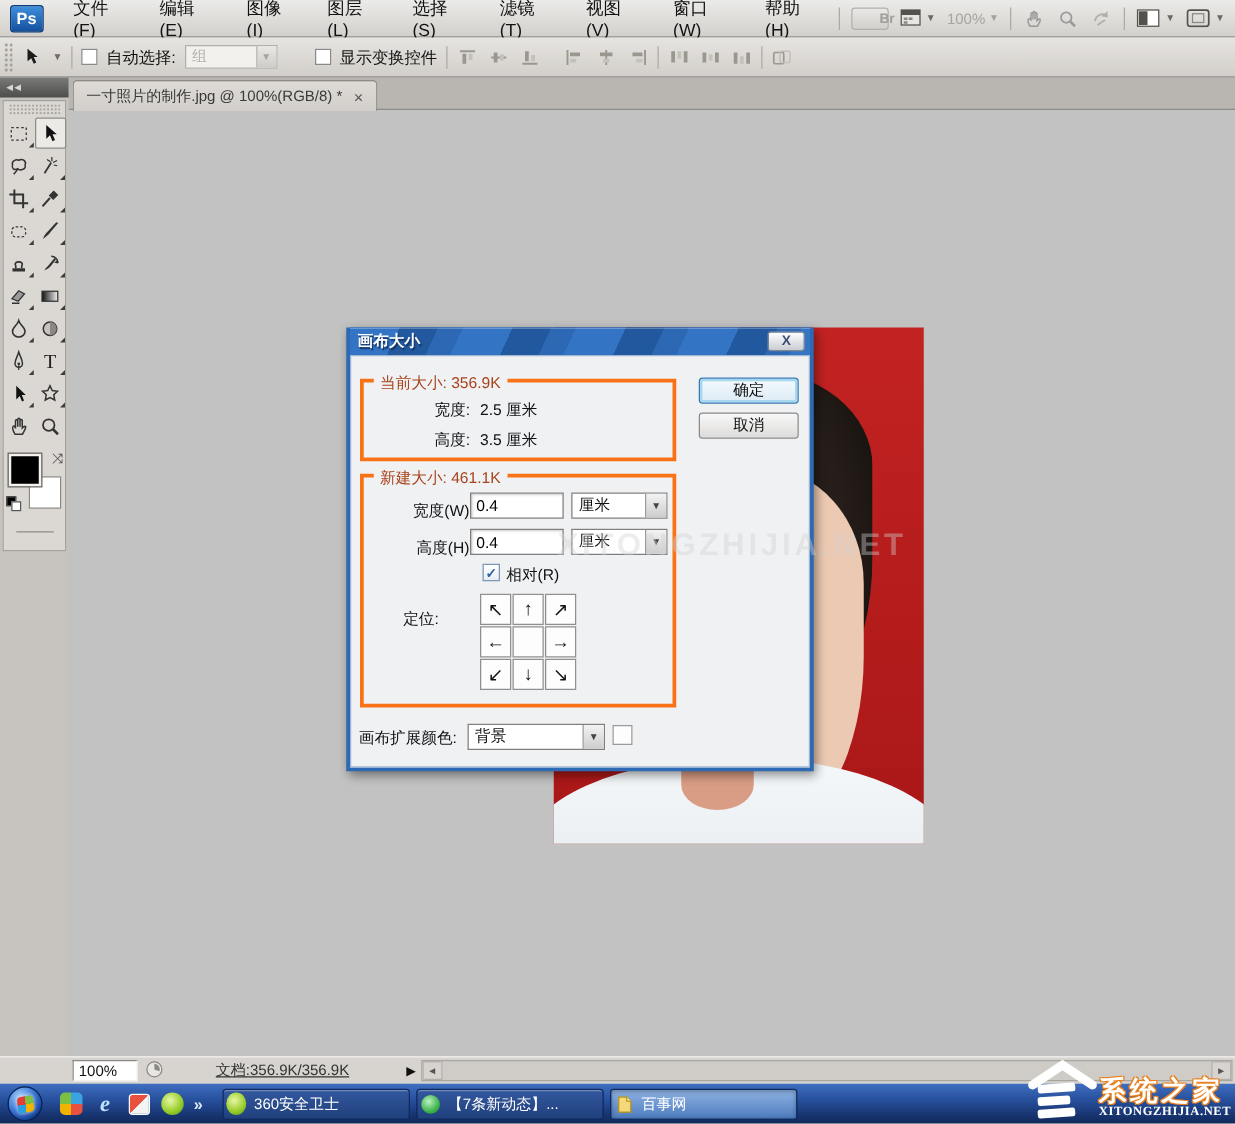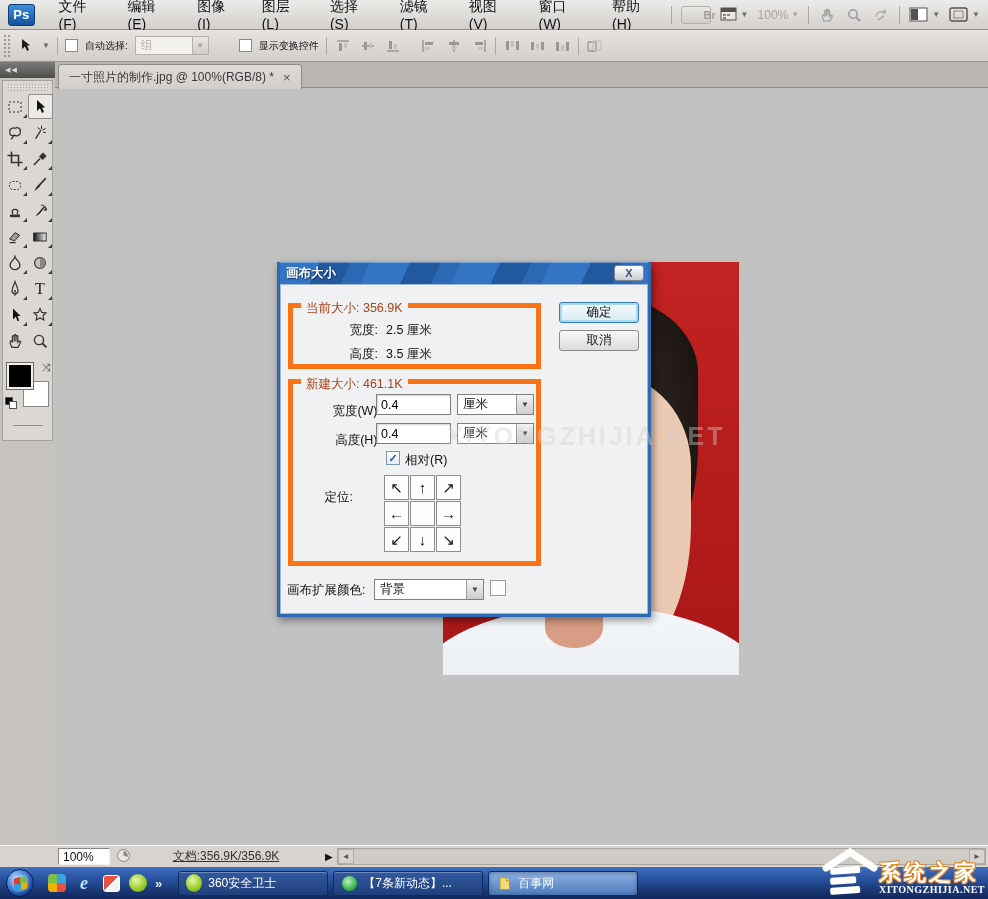--- a/index.html
+++ b/index.html
@@ -25,21 +25,21 @@
   .dd.dis { color:#a7a4a0; }
   .zoom-ind { color:#a7a4a0; font-size:12px; }
 
   
   .optionsbar { position:absolute; left:0; top:30px; width:988px; height:32px;
     background:linear-gradient(#e6e4e1,#d2cfca); border-bottom:1px solid #97948f;
     display:flex; align-items:center; gap:7px; padding-left:3px; z-index:5; }
   .grip { width:7px; height:24px; background-image:radial-gradient(#9a978f 1px, transparent 1.2px);
     background-size:4px 4px; }
   .cbx { width:13px; height:13px; border:1px solid #8a8a8a; background:#fff; display:inline-block; }
-  .ob-label { font-size:10px; }
+  .ob-label { font-size:13px; }
   .ob-select { width:74px; height:19px; border:1px solid #b3b0ab; background:#f2f1ee;
     display:flex; align-items:center; }
   .ob-select .val { flex:1; padding-left:5px; color:#b5b2ae; font-size:12px; }
   .ob-select .arr { width:16px; height:100%; background:linear-gradient(#e8e8e6,#cfccc8);
     border-left:1px solid #b3b0ab; display:flex; align-items:center; justify-content:center; }
   .icon16 { width:18px; height:16px; display:flex; align-items:center; justify-content:center; }
 
   
   .tabrow { position:absolute; left:55px; top:62px; width:933px; height:26px;
     background:#b9b6b2; border-bottom:1px solid #8e8b86; z-index:4; }
@@ -90,21 +90,21 @@
     background:#2e6ab3; box-shadow:2px 3px 8px rgba(0,0,0,.45); padding:0 3px 3px; }
   .dlg-title { height:22px; display:flex; align-items:center; padding:0 4px 0 6px;
     background:repeating-linear-gradient(115deg,#3474c4 0 36px,#22589e 36px 64px,#2c68b4 64px 82px);
     box-shadow:inset 0 1px 0 rgba(255,255,255,.35); }
   .dlg-title-text { color:#fff; font-weight:bold; font-size:12.5px; text-shadow:1px 1px 1px #10305e; flex:1; }
   .dlg-close { width:30px; height:16px; border-radius:3px; border:1px solid #7d8694;
     background:linear-gradient(#fefefe,#c9cdd3); color:#3c4f72; font-size:11px; font-weight:bold;
     display:flex; align-items:center; justify-content:center; }
   .dlg-body { position:relative; width:368px; height:330px; background:#f0f1f3;
     border:1px solid #9fb6d4; font-size:12.5px; }
-  .grp { position:absolute; border:5px solid #f97316; }
+  .grp { position:absolute; border:3px solid #f97316; }
   .grp-legend { position:absolute; top:-8px; left:8px; background:#f0f1f3; padding:0 5px;
     color:#a8431b; white-space:nowrap; }
   .g1 { left:7px; top:18px; width:253px; height:66px; }
   .g2 { left:7px; top:94px; width:253px; height:187px; }
   .row-label { position:absolute; text-align:right; }
   .row-val { position:absolute; }
   .btn { position:absolute; left:278px; width:80px; height:21px; border-radius:3px; font-size:12.5px;
     display:flex; align-items:center; justify-content:center; }
   .btn-ok { top:17px; border:1px solid #3779b5; box-shadow:0 0 0 2px #a6d9f0 inset;
     background:linear-gradient(#f4fafd,#dcebf5); }
@@ -159,21 +159,21 @@
   .ic-ie { color:#bfe2ff; font-size:18px; font-weight:bold; font-style:italic;
     font-family:"Liberation Serif",serif; }
   .ic-app { width:17px; height:17px; border-radius:3px; border:1px solid #fff;
     background:linear-gradient(135deg,#e8513d 0 50%, #f4f4f4 50%); }
   .ic-360 { width:18px; height:18px; border-radius:50%;
     background:radial-gradient(circle at 40% 35%, #e7f7a8, #9ccf2e 55%, #5a9a12); }
   .ql-more { color:#dce8f8; font-weight:bold; font-size:13px; }
   .tasks { display:flex; gap:5px; margin-left:16px; }
   .tbtn { width:150px; height:25px; border-radius:3px; border:1px solid #0e2a5e;
     background:linear-gradient(#33589f,#20407c); box-shadow:inset 0 1px 0 rgba(255,255,255,.3);
-    color:#fff; font-size:12px; display:flex; align-items:center; gap:6px; padding:0 7px;
+    color:#fff; font-size:12px; display:flex; align-items:center; gap:6px; padding:0 2px;
     white-space:nowrap; overflow:hidden; }
   .tbtn.active { background:linear-gradient(#8fb3e4,#4d7bbd); box-shadow:inset 0 1px 4px rgba(0,0,0,.35); }
   .t-ic { width:16px; height:16px; flex:none; display:flex; align-items:center; justify-content:center; }
   .ic-green { width:15px; height:15px; border-radius:50%;
     background:radial-gradient(circle at 40% 35%, #bdf0c4, #3db54a 60%, #1f8a2e); }
 
   
   .wm { position:absolute; right:3px; bottom:1px; z-index:40; display:flex; align-items:flex-end;
     gap:1px; pointer-events:none; }
   .wm-text { display:flex; flex-direction:column; line-height:1.05; padding-bottom:3px; }

